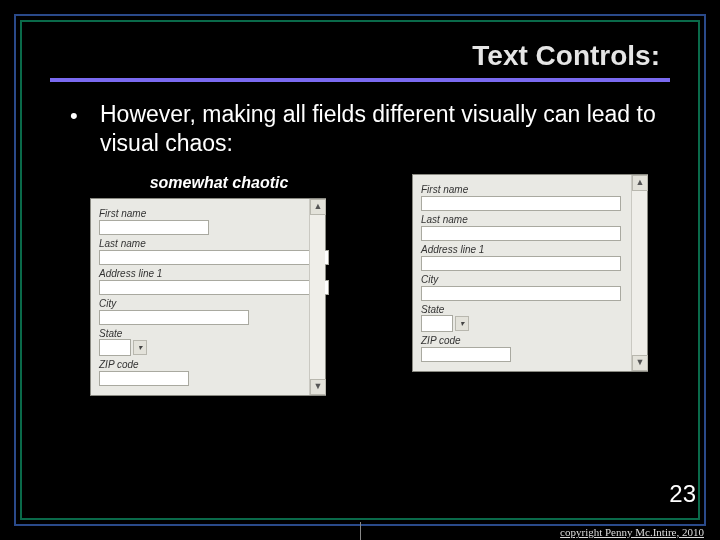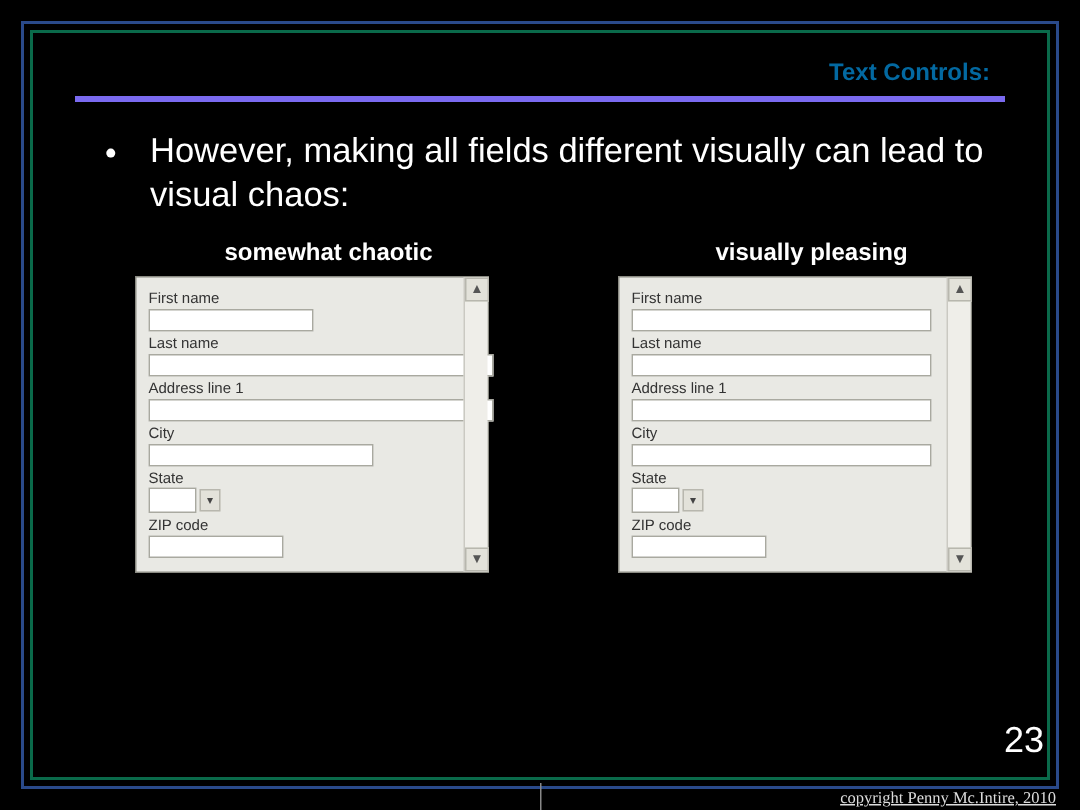--- a/index.html
+++ b/index.html
@@ -20,23 +20,23 @@
     position: absolute;
     top: 20px; left: 20px; right: 20px; bottom: 20px;
     border: 2px solid #0a6a4a;
     background: #000;
   }
   .content {
     padding: 18px 28px 0 28px;
     color: #fff;
   }
   .title {
-    color: #0369a1;
+    color: #e5e5e5;
     font-weight: bold;
-    font-size: 16px;
+    font-size: 28px;
     text-align: right;
     line-height: 1.15;
     padding-right: 10px;
   }
   .title-rule {
     border: none;
     border-top: 4px solid #7a6af0;
     margin-top: 6px;
     margin-bottom: 18px;
   }
@@ -54,20 +54,21 @@
     text-align: left;
     font-size: 22px;
     padding-top: 2px;
   }
   .bullet-text { flex: 1; }
   .examples {
     display: flex;
     gap: 64px;
     margin-top: 16px;
     padding-left: 40px;
+    font-style: italic;
   }
   .example-col { width: 270px; }
   .example-label {
     color: #fff;
     font-weight: bold;
     font-size: 16px;
     text-align: center;
     margin-bottom: 6px;
   }
   .form-frame {
@@ -201,21 +202,20 @@
             <div class="fld" style="width:90px"></div>
           </div>
           <div class="scroll-track">
             <div class="scroll-btn top">▲</div>
             <div class="scroll-btn bottom">▼</div>
           </div>
         </div>
       </div>
 
       <div class="example-col">
-        <div class="example-label">visually pleasing</div>
         <div class="form-frame">
           <div class="form-inner">
             <div class="fld-label">First name</div>
             <div class="fld" style="width:200px"></div>
             <div class="fld-label">Last name</div>
             <div class="fld" style="width:200px"></div>
             <div class="fld-label">Address line 1</div>
             <div class="fld" style="width:200px"></div>
             <div class="fld-label">City</div>
             <div class="fld" style="width:200px"></div>

